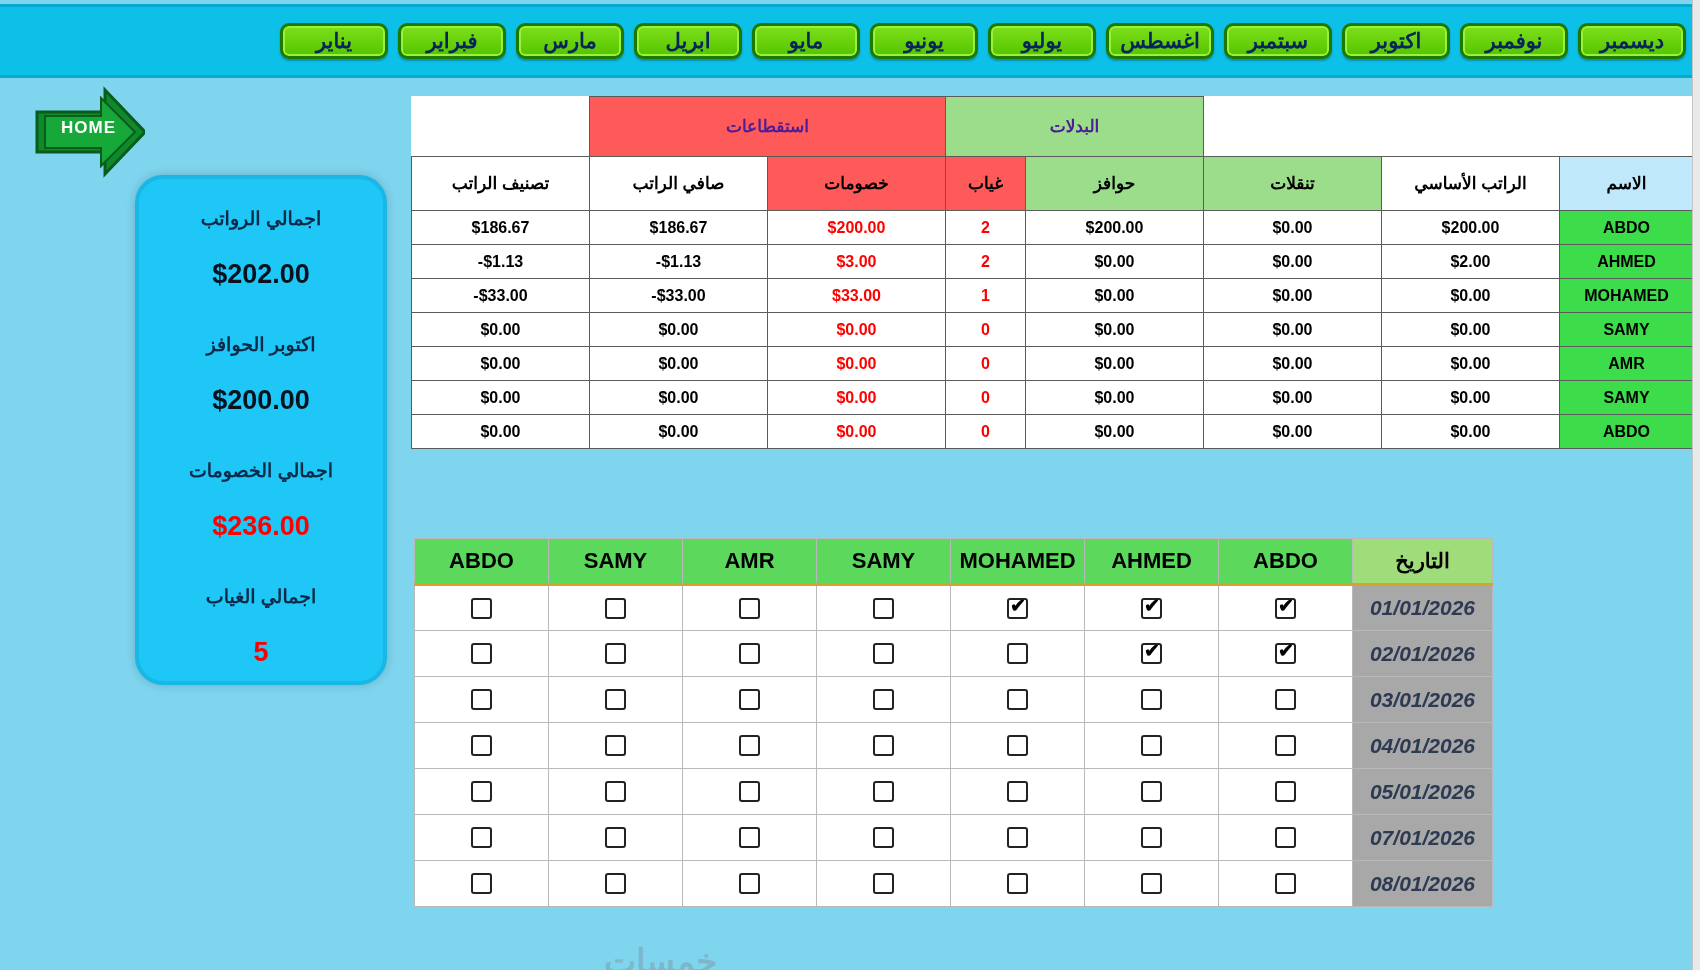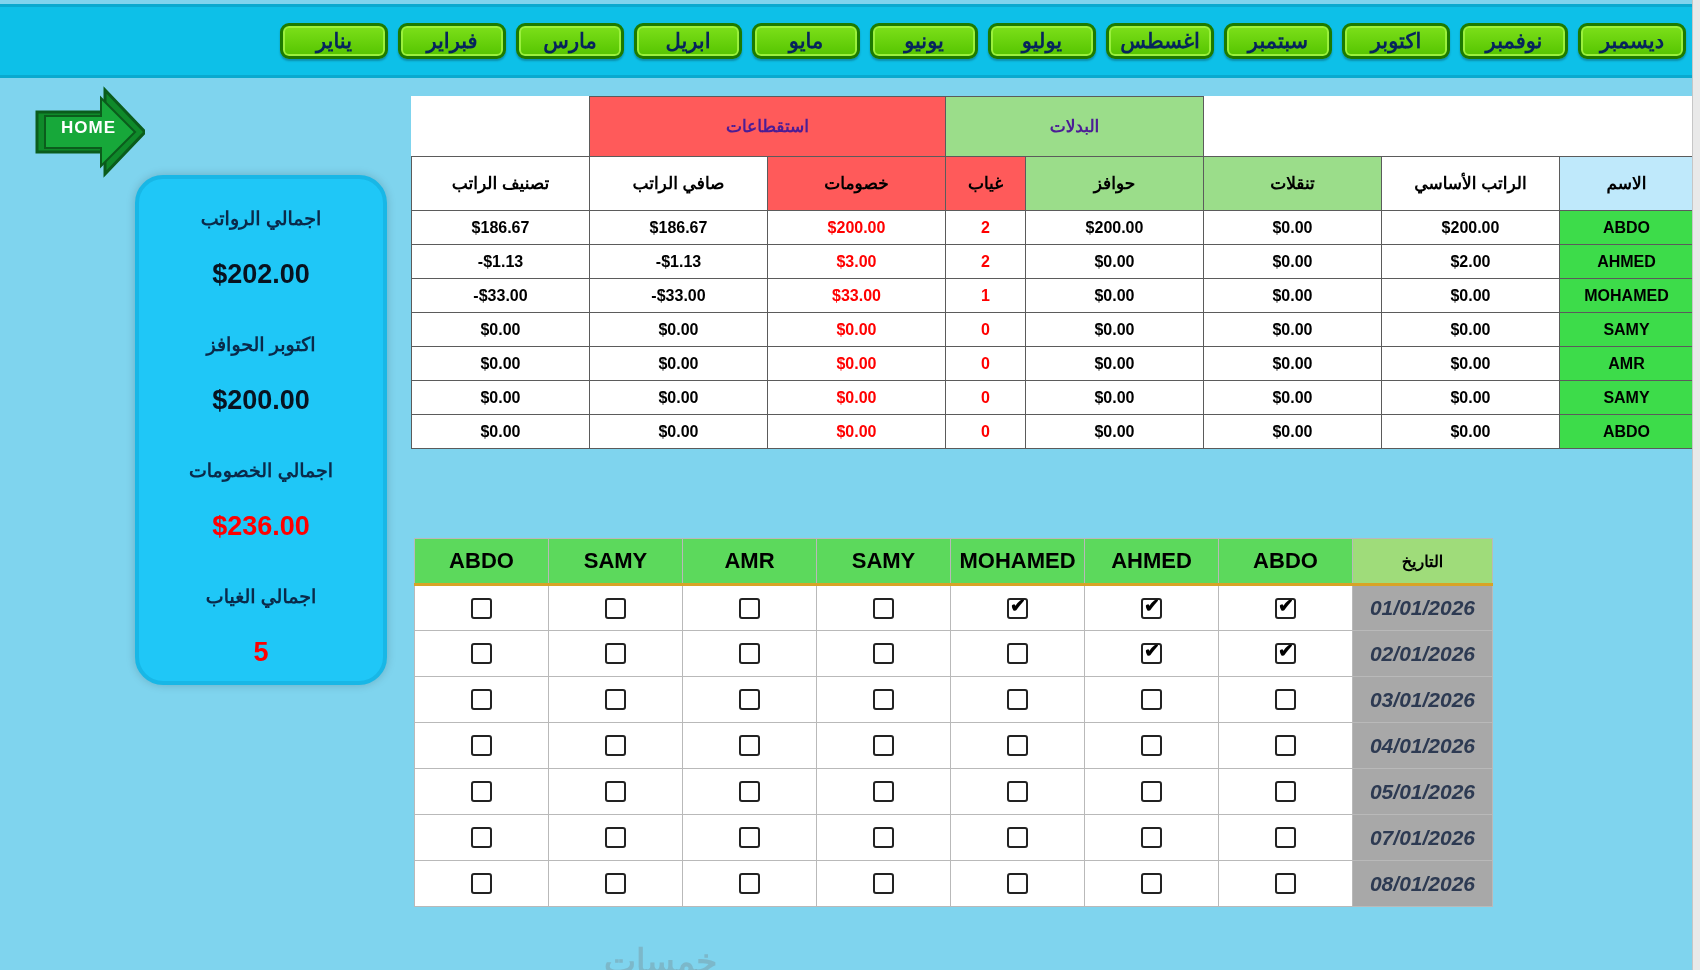--- a/index.html
+++ b/index.html
@@ -180,21 +180,21 @@
   #attend-table thead th {
     height: 46px;
     background: #5cd95c;
     font-size: 22px;
     font-weight: bold;
     color: #000;
     border-bottom: 3px solid #d8a326;
   }
   #attend-table thead th.date-head {
     background: #9fdc7a;
-    font-size: 16px;
+    font-size: 21px;
   }
   td.date-cell {
     width: 140px;
     height: 46px;
     background: #a8a8a8;
     color: #2d3a52;
     font-style: italic;
     font-size: 21px;
     font-weight: bold;
     direction: ltr;

